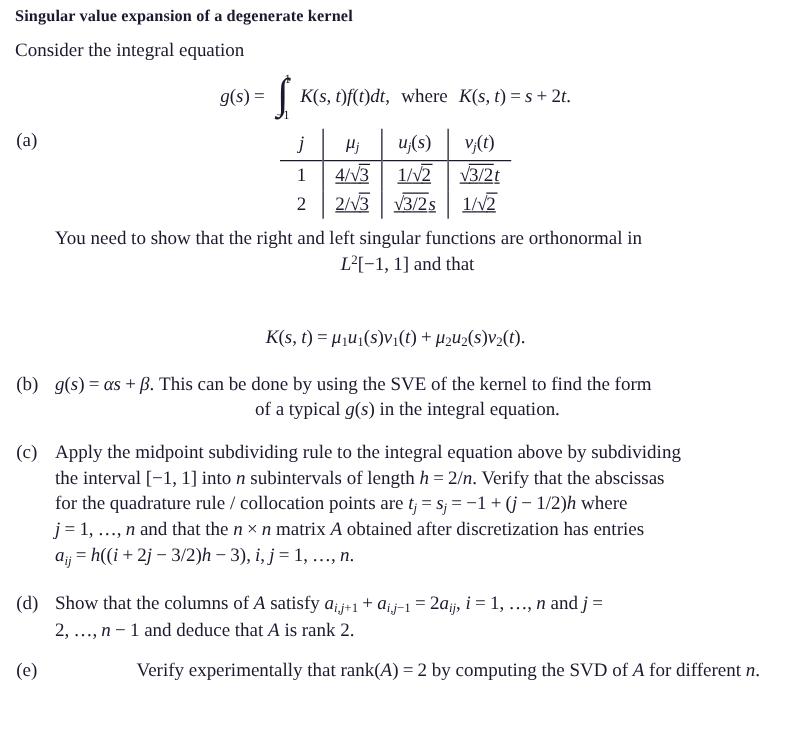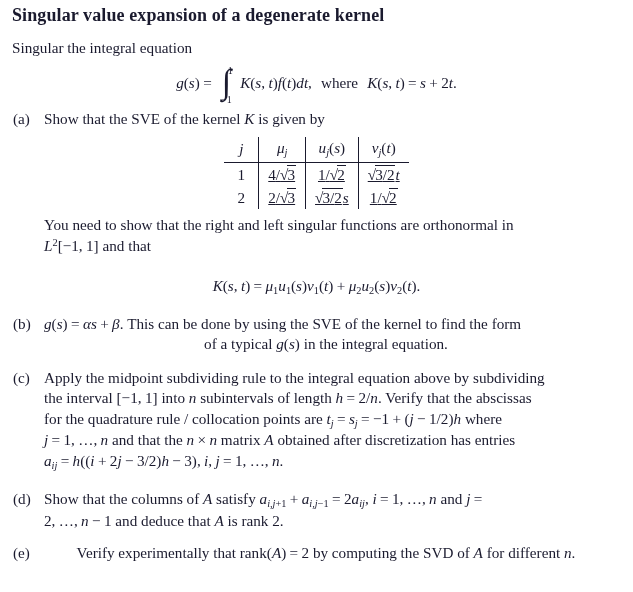--- a/index.html
+++ b/index.html
@@ -38,35 +38,35 @@
   .radsym { font-style: normal; }
   .radband {
     border-top: 1px solid #1a1a2e;
     padding: 0 0.06em 0 0.02em;
     margin-left: -0.08em;
   }
 
   
   .title {
     font-weight: bold;
-    font-size: 18px;
+    font-size: 13px;
     margin: 4px 0 0 12px;
     letter-spacing: .1px;
   }
   .lead {
     margin: 10px 0 0 12px;
   }
 
   
   .display {
     text-align: center;
     margin: 12px 0 0 0;
   }
   .display.eq1 { margin-top: 13px; }
-  .display.eq2 { margin-top: 20px; }
+  .display.eq2 { margin-top: 38px; }
 
   
   .intg {
     position: relative;
     display: inline-block;
     vertical-align: -0.30em;
     width: 1.05em;
     margin: 0 .16em 0 .22em;
   }
   .intg .glyph {
@@ -131,29 +131,28 @@
   table.sve tbody tr:first-child td { padding-top: 1px; }
   table.sve .colj  { min-width: 16px; }
 </style>
 </head>
 <body>
 
 <div class="page">
 
   <div class="title">Singular value expansion of a degenerate kernel</div>
 
-  <div class="lead">Singular the integral equation</div>
+  <div class="lead">Consider the integral equation</div>
 
   <div class="display eq1">
     <span class="mi">g</span><span class="mo">(</span><span class="mi">s</span><span class="mo">)</span><span class="sp"></span><span class="mo">=</span><span class="sp"></span><span class="intg"><span class="glyph">∫</span><span class="lim-up">1</span><span class="lim-dn">−1</span></span><span class="sp"></span><span class="mi">K</span><span class="mo">(</span><span class="mi">s</span><span class="mo">,</span><span class="sp"></span><span class="mi">t</span><span class="mo">)</span><span class="mi">f</span><span class="mo">(</span><span class="mi">t</span><span class="mo">)</span><span class="mi">dt</span><span class="mo">,</span><span class="spm"></span><span class="spm"></span>where<span class="spm"></span><span class="spm"></span><span class="mi">K</span><span class="mo">(</span><span class="mi">s</span><span class="mo">,</span><span class="sp"></span><span class="mi">t</span><span class="mo">)</span><span class="sp"></span><span class="mo">=</span><span class="sp"></span><span class="mi">s</span><span class="sp"></span><span class="mo">+</span><span class="sp"></span><span class="mn">2</span><span class="mi">t</span><span class="mo">.</span>
   </div>
 
   <div class="item">
     <span class="marker">(a)</span>
-    <span class="body">Show that the SVE of the kernel <span class="mi">K</span> is given by</span>
   </div>
 
   <div class="tablewrap">
     <table class="sve">
       <thead>
         <tr>
           <th class="vr colj"><span class="mi">j</span></th>
           <th class="vr"><span class="mi">μ</span><span class="sub">j</span></th>
           <th class="vr"><span class="mi">u</span><span class="sub">j</span><span class="mo">(</span><span class="mi">s</span><span class="mo">)</span></th>
           <th><span class="mi">v</span><span class="sub">j</span><span class="mo">(</span><span class="mi">t</span><span class="mo">)</span></th>
@@ -171,21 +170,21 @@
           <td class="vr"><span class="rad"><span class="mn">2</span><span class="mo">/</span><span class="radsym">√</span><span class="radband"><span class="mn">3</span></span></span></td>
           <td class="vr"><span class="rad"><span class="radsym">√</span><span class="radband"><span class="mn">3</span><span class="mo">/</span><span class="mn">2</span></span><span class="mi">s</span></span></td>
           <td><span class="rad"><span class="mn">1</span><span class="mo">/</span><span class="radsym">√</span><span class="radband"><span class="mn">2</span></span></span></td>
         </tr>
       </tbody>
     </table>
   </div>
 
   <div class="item" style="margin-top:6px;">
     <span class="body">You need to show that the right and left singular functions are orthonormal in</span>
-    <span class="body" style="text-align:left;"><span class="mi">L</span><span class="sup">2</span><span class="mo">[</span><span class="mo">−</span><span class="mn">1</span><span class="mo">,</span><span class="sp"></span><span class="mn">1</span><span class="mo">]</span> and that</span>
+    <span class="body" style="text-align:center;"><span class="mi">L</span><span class="sup">2</span><span class="mo">[</span><span class="mo">−</span><span class="mn">1</span><span class="mo">,</span><span class="sp"></span><span class="mn">1</span><span class="mo">]</span> and that</span>
   </div>
 
   <div class="display eq2">
     <span class="mi">K</span><span class="mo">(</span><span class="mi">s</span><span class="mo">,</span><span class="sp"></span><span class="mi">t</span><span class="mo">)</span><span class="sp"></span><span class="mo">=</span><span class="sp"></span><span class="mi">μ</span><span class="subn">1</span><span class="mi">u</span><span class="subn">1</span><span class="mo">(</span><span class="mi">s</span><span class="mo">)</span><span class="mi">v</span><span class="subn">1</span><span class="mo">(</span><span class="mi">t</span><span class="mo">)</span><span class="sp"></span><span class="mo">+</span><span class="sp"></span><span class="mi">μ</span><span class="subn">2</span><span class="mi">u</span><span class="subn">2</span><span class="mo">(</span><span class="mi">s</span><span class="mo">)</span><span class="mi">v</span><span class="subn">2</span><span class="mo">(</span><span class="mi">t</span><span class="mo">)</span><span class="mo">.</span>
   </div>
 
   <div class="item" style="margin-top:16px;">
     <span class="marker">(b)</span>
     <span class="body"><span class="mi">g</span><span class="mo">(</span><span class="mi">s</span><span class="mo">)</span><span class="sp"></span><span class="mo">=</span><span class="sp"></span><span class="mi">αs</span><span class="sp"></span><span class="mo">+</span><span class="sp"></span><span class="mi">β</span><span class="mo">.</span> This can be done by using the SVE of the kernel to find the form</span>
     <span class="body" style="text-align:center;">of a typical <span class="mi">g</span><span class="mo">(</span><span class="mi">s</span><span class="mo">)</span> in the integral equation.</span>
@@ -201,16 +200,16 @@
   </div>
 
   <div class="item" style="margin-top:17px;">
     <span class="marker">(d)</span>
     <span class="body">Show that the columns of <span class="mi">A</span> satisfy <span class="mi">a</span><span class="sub">i,j</span><span class="subn">+1</span><span class="sp"></span><span class="mo">+</span><span class="sp"></span><span class="mi">a</span><span class="sub">i,j</span><span class="subn">−1</span><span class="sp"></span><span class="mo">=</span><span class="sp"></span><span class="mn">2</span><span class="mi">a</span><span class="sub">ij</span><span class="mo">,</span> <span class="mi">i</span><span class="sp"></span><span class="mo">=</span><span class="sp"></span><span class="mn">1</span><span class="mo">,</span><span class="sp"></span><span class="mo">…</span><span class="mo">,</span><span class="sp"></span><span class="mi">n</span> and <span class="mi">j</span><span class="sp"></span><span class="mo">=</span></span>
     <span class="body" style="text-align:left;"><span class="mn">2</span><span class="mo">,</span><span class="sp"></span><span class="mo">…</span><span class="mo">,</span><span class="sp"></span><span class="mi">n</span><span class="sp"></span><span class="mo">−</span><span class="sp"></span><span class="mn">1</span> and deduce that <span class="mi">A</span> is rank <span class="mn">2</span><span class="mo">.</span></span>
   </div>
 
   <div class="item" style="margin-top:12px;">
     <span class="marker">(e)</span>
-    <span class="body" style="text-align:center;">Verify experimentally that rank<span class="mo">(</span><span class="mi">A</span><span class="mo">)</span><span class="sp"></span><span class="mo">=</span><span class="sp"></span><span class="mn">2</span> by computing the SVD of <span class="mi">A</span> for different <span class="mi">n</span><span class="mo">.</span></span>
+    <span class="body" style="text-align:right;">Verify experimentally that rank<span class="mo">(</span><span class="mi">A</span><span class="mo">)</span><span class="sp"></span><span class="mo">=</span><span class="sp"></span><span class="mn">2</span> by computing the SVD of <span class="mi">A</span> for different <span class="mi">n</span><span class="mo">.</span></span>
   </div>
 
 </div>
 
 </body></html>

